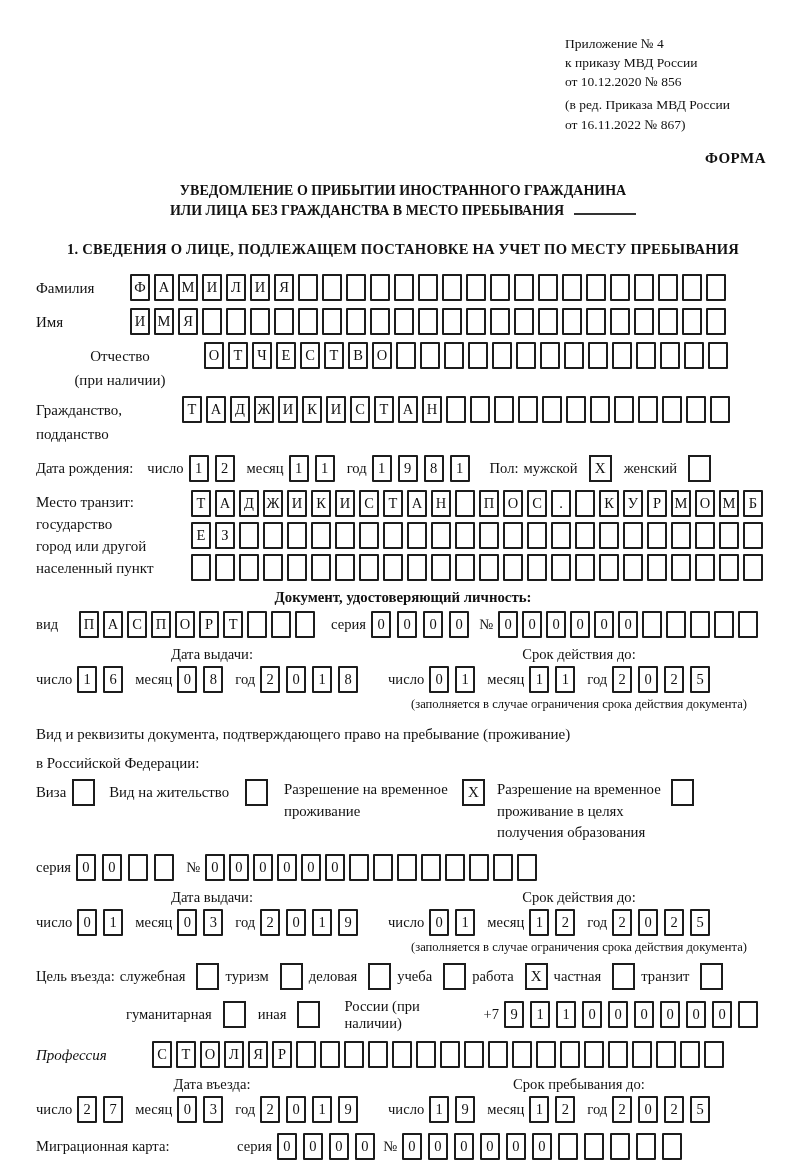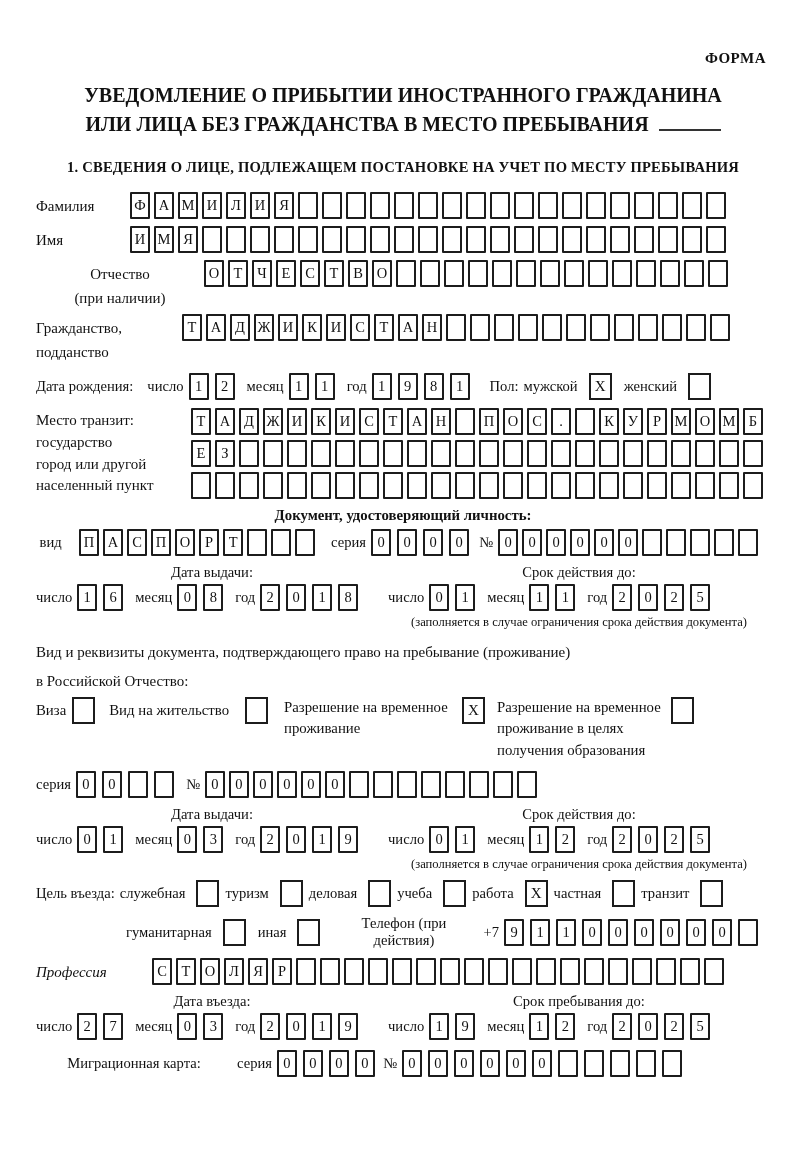--- a/index.html
+++ b/index.html
@@ -7,21 +7,21 @@
   .page {
     width:800px; min-height:1163px; margin:0 auto; background:#ffffff;
     font-family:"Liberation Serif", "DejaVu Serif", serif; color:#111;
     padding:34px 30px 18px 36px;
   }
   
   .appendix { width:205px; margin-left:auto; font-size:13.5px; line-height:1.42; }
   .appendix .gap { height:4px; }
   .forma { text-align:right; font-weight:bold; font-size:15px; letter-spacing:.5px; margin:16px 4px 0 0; }
   
-  .title { text-align:center; font-weight:bold; font-size:20px; line-height:1.45; margin-top:14px; }
+  .title { text-align:center; font-weight:bold; font-size:14px; line-height:1.45; margin-top:14px; }
   .blank-line { display:inline-block; width:62px; border-bottom:2px solid #333; height:14px; margin-left:10px; }
   .sec-heading { text-align:center; font-weight:bold; font-size:14.6px; margin-top:20px; letter-spacing:.2px; }
   
   .frow { display:flex; align-items:flex-start; margin-top:7px; }
   .lbl { font-size:15px; line-height:1.35; padding-top:4px; }
   .lblcol { flex:none; font-size:15px; line-height:1.6; padding-top:2px; }
   
   .cells { display:inline-flex; gap:4px; flex:none; }
   .cell {
     width:20px; height:27px; flex:none; border:2px solid #1c1c1c; border-radius:1px;
@@ -34,36 +34,44 @@
   .checkbox {
     width:23px; height:27px; flex:none; border:2px solid #1c1c1c;
     display:inline-flex; align-items:center; justify-content:center;
     font-size:15px; margin:0 6px;
   }
   
   .two-col { display:flex; margin-top:8px; }
   .date-col-l { width:352px; }
   .date-col-r { flex:1; }
   .date-head { text-align:center; font-size:14.6px; margin-bottom:3px; }
-  .date-row { display:flex; align-items:center; font-size:14.6px;text-align:center; }
+  .date-row { display:flex; align-items:center; font-size:14.6px; }
   .date-row .w { margin-right:5px; }
   .date-row .cells { margin-right:12px; }
   .note { font-size:12.6px; text-align:center; margin-top:4px; }
   
   .opt { display:flex; align-items:center; font-size:14.8px; }
   .opt-multi { display:flex; align-items:flex-start; }
   .opt-multi .mlabel { font-size:14.8px; line-height:1.45; }
   .intro { font-size:15px; line-height:1.9; margin-top:8px; }
   .bold-center { text-align:center; font-weight:bold; font-size:14.8px; margin-top:8px; } .mr4 { margin-right:4px; }
 </style>
 </head>
 <body>
 
 <div class="page">
 
+  <div class="appendix">
+    <div>Приложение № 4</div>
+    <div>к приказу МВД России</div>
+    <div>от 10.12.2020 № 856</div>
+    <div class="gap"></div>
+    <div>(в ред. Приказа МВД России</div>
+    <div>от 16.11.2022 № 867)</div>
+  </div>
   <div class="forma">ФОРМА</div>
 
   <div class="title">
     <div>УВЕДОМЛЕНИЕ О ПРИБЫТИИ ИНОСТРАННОГО ГРАЖДАНИНА</div>
     <div><span>ИЛИ ЛИЦА БЕЗ ГРАЖДАНСТВА В МЕСТО ПРЕБЫВАНИЯ</span><span class="blank-line"></span></div>
   </div>
 
   <div class="sec-heading">1. СВЕДЕНИЯ О ЛИЦЕ, ПОДЛЕЖАЩЕМ ПОСТАНОВКЕ НА УЧЕТ ПО МЕСТУ ПРЕБЫВАНИЯ</div>
 
   <div class="frow" style="margin-top:16px;">
@@ -388,21 +396,21 @@
             <span class="cell">2</span>
             <span class="cell">5</span>
           </span>
       </div>
       <div class="note">(заполняется в случае ограничения срока действия документа)</div>
     </div>
   </div>
 
   <div class="intro">
     <div>Вид и реквизиты документа, подтверждающего право на пребывание (проживание)</div>
-    <div>в Российской Отчество:</div>
+    <div>в Российской Федерации:</div>
   </div>
 
   <div class="frow" style="margin-top:2px; align-items:flex-start;">
     <span class="opt">
       <span>Виза</span>
       <span class="checkbox"></span>
     </span>
     <span class="opt" style="margin-left:8px;justify-content:center;">
       <span>Вид на жительство</span>
       <span class="checkbox" style="margin-left:16px;"></span>
@@ -508,21 +516,21 @@
     <span class="checkbox"></span>
     <span class="w">транзит</span>
     <span class="checkbox"></span>
   </div>
 
   <div class="frow date-row" style="margin-top:8px;">
     <span class="w" style="margin-left:90px;">гуманитарная</span>
     <span class="checkbox"></span>
     <span class="w" style="margin-left:6px;">иная</span>
     <span class="checkbox"></span>
-    <span class="w" style="margin-left:18px; margin-right:20px;">Телефон (при действия)</span>
+    <span class="w" style="margin-left:18px; margin-right:20px;">России (при наличии)</span>
     <span class="w">+7</span>
     <span class="cells dcells">
         <span class="cell">9</span>
         <span class="cell">1</span>
         <span class="cell">1</span>
         <span class="cell">0</span>
         <span class="cell">0</span>
         <span class="cell">0</span>
         <span class="cell">0</span>
         <span class="cell">0</span>

